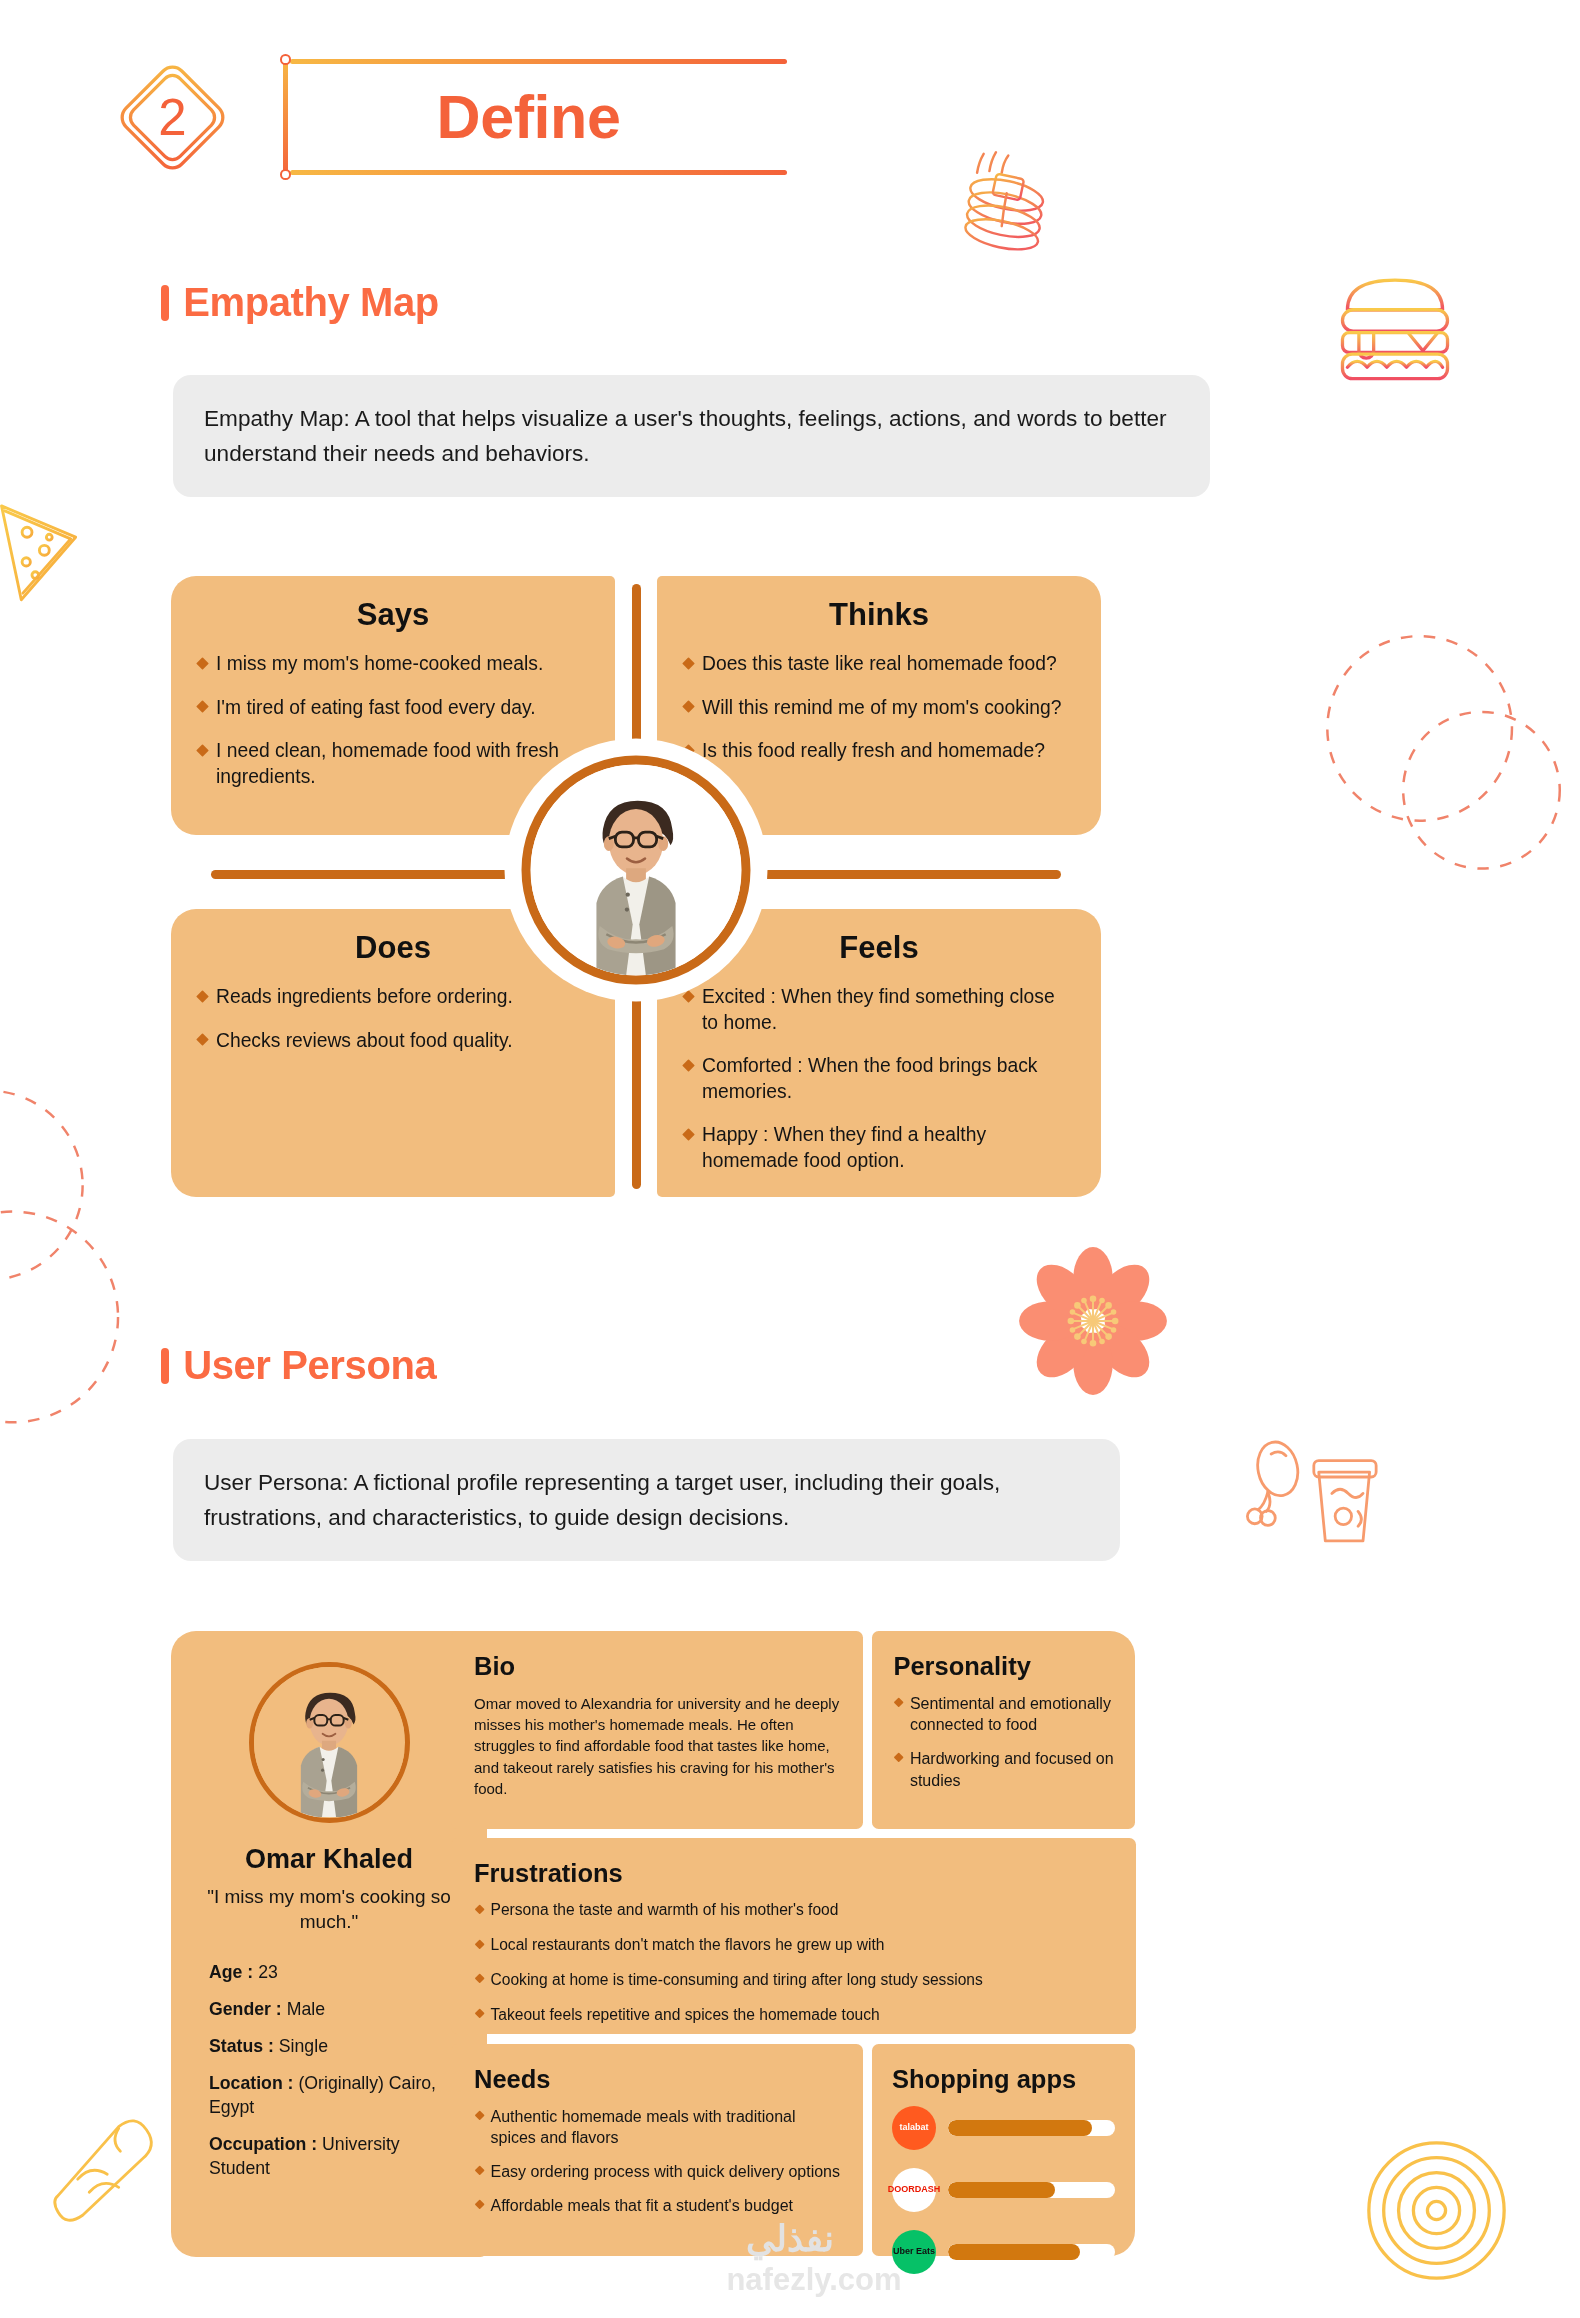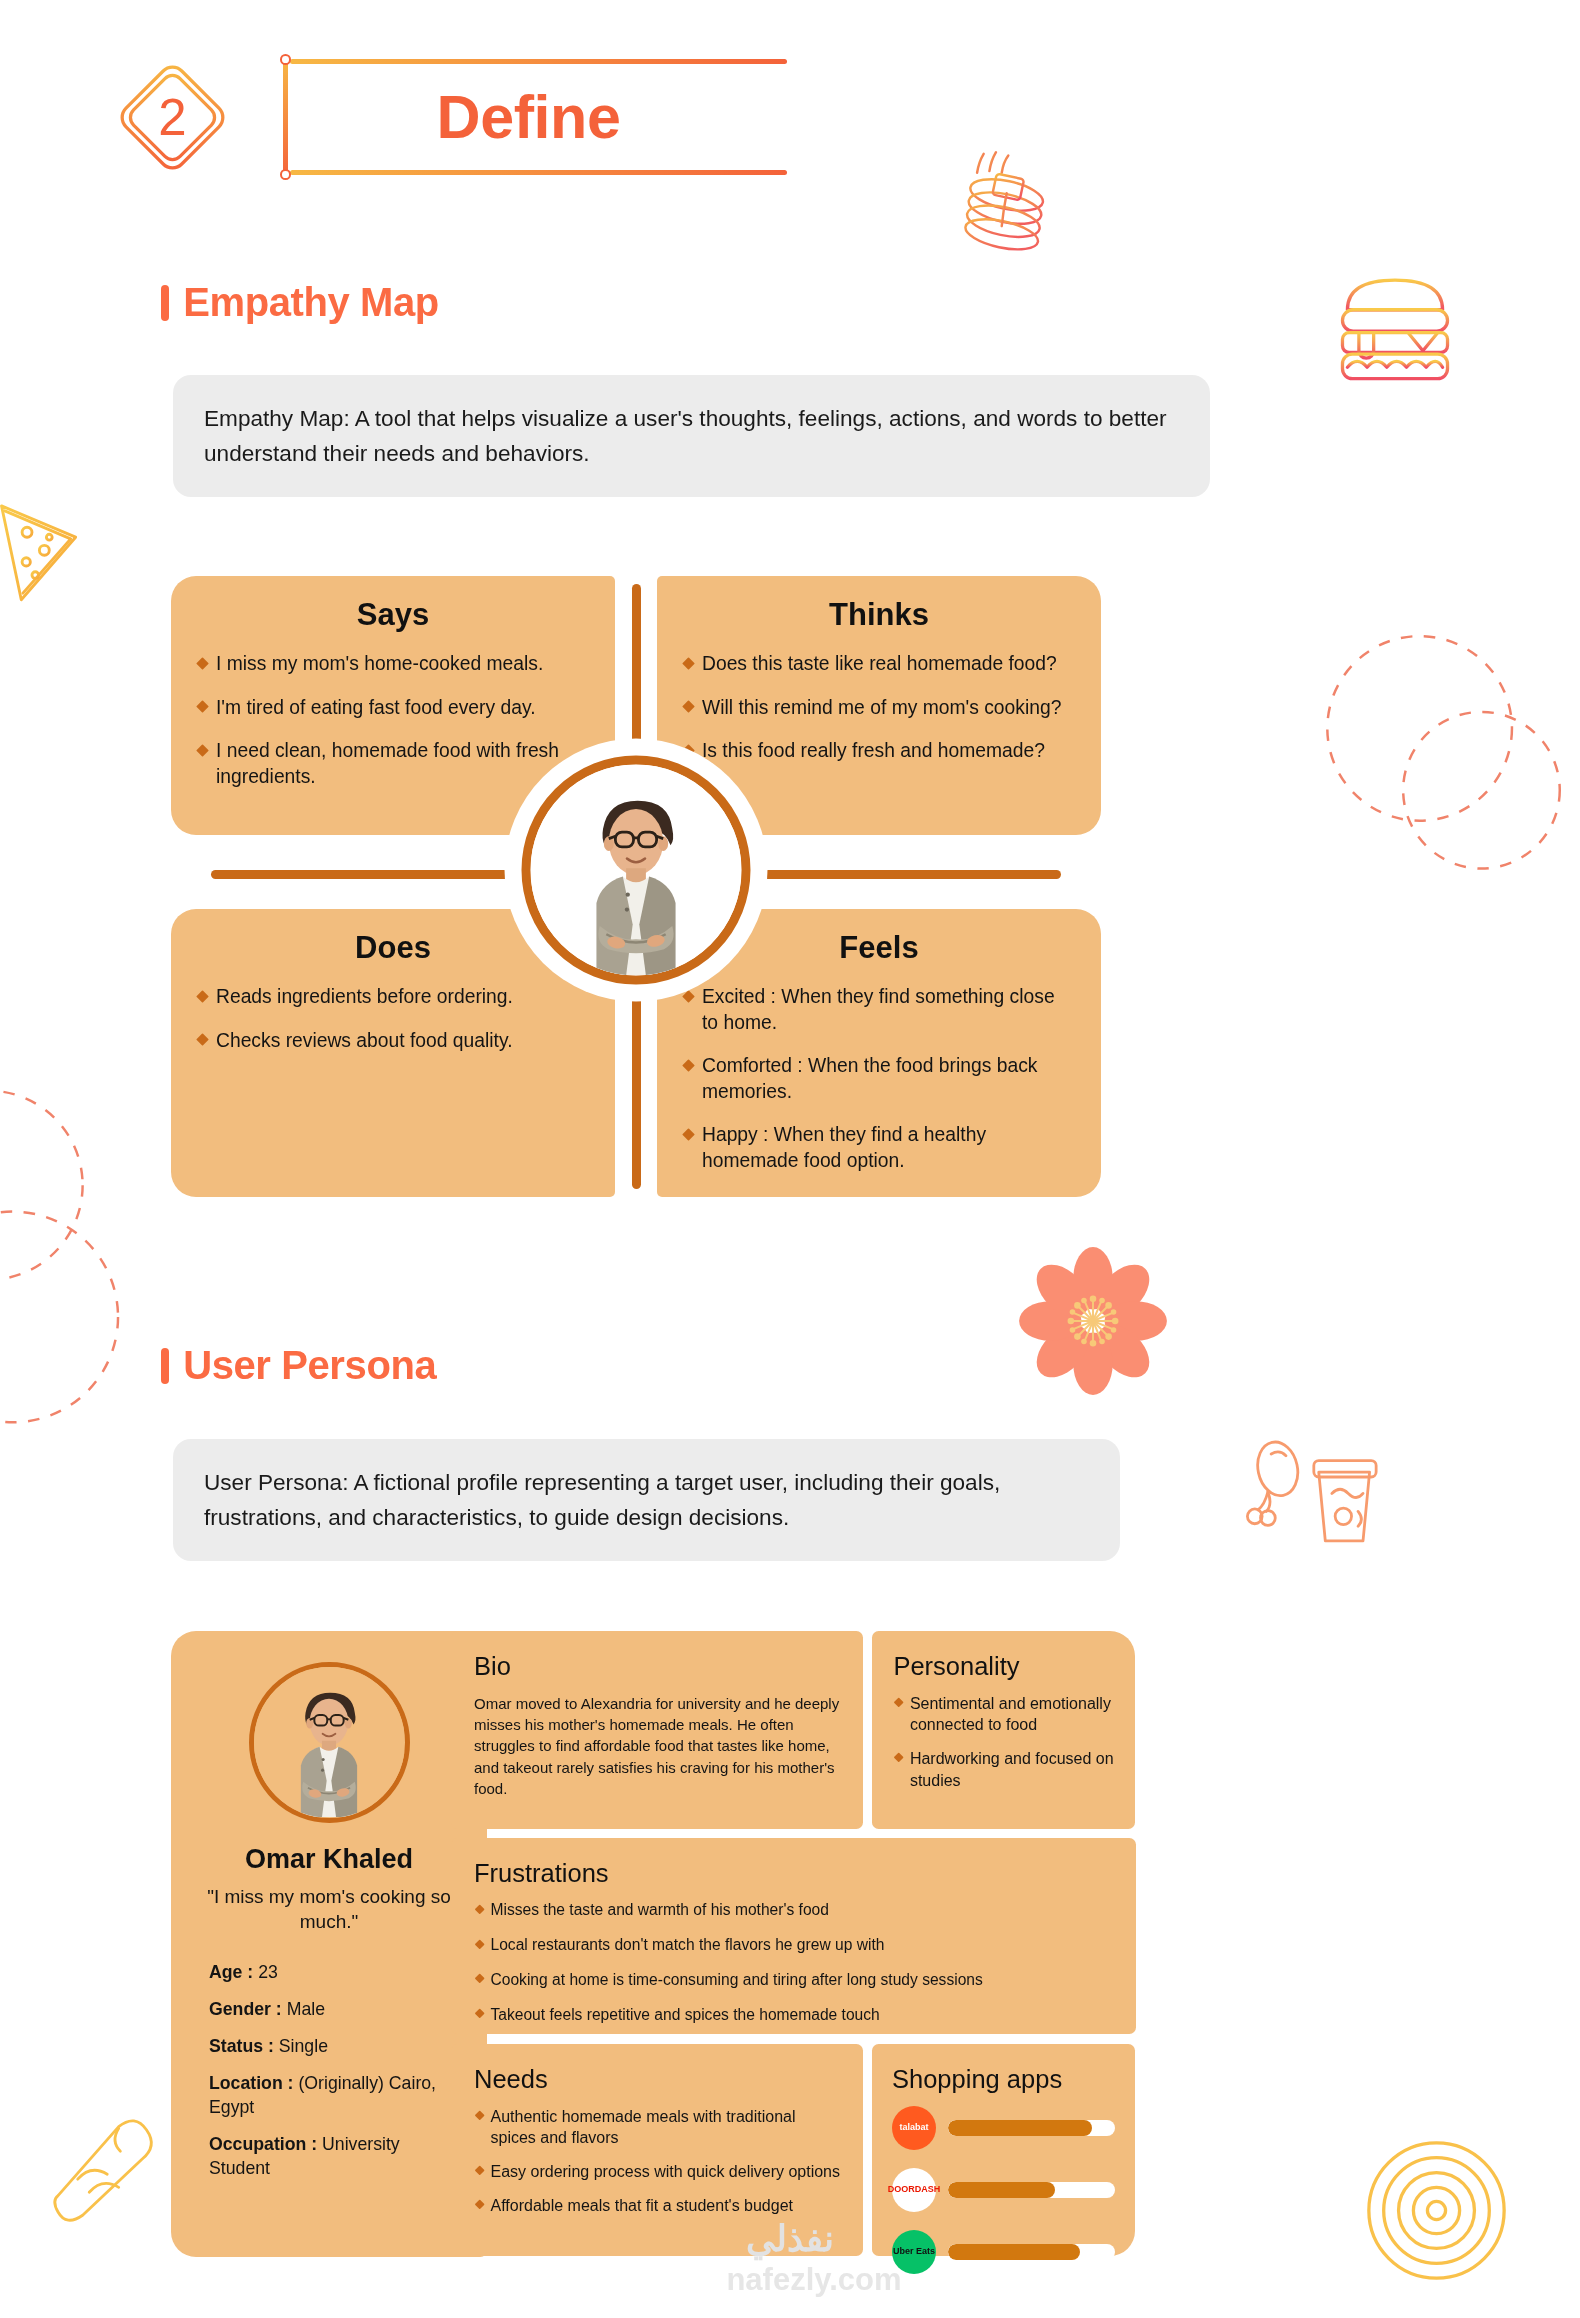--- a/index.html
+++ b/index.html
@@ -91,21 +91,21 @@
     box-shadow: 0 0 0 0 rgba(0,0,0,0);
   }
   .avatar-ring {
     width: 229px; height: 229px; border-radius: 50%; border: 9px solid #c96a18;
     background: #fff; overflow: hidden; position: relative;
   }
 
   
   .persona { position: absolute; left: 171px; top: 1631px; width: 965px; height: 626px; }
   .p-card { position: absolute; background: #f2bd7e; }
-  .p-card h3 { font-size: 25.5px; font-weight: 400; color: #111; margin-bottom: 11.5px; }
+  .p-card h3 { font-size: 25.5px; font-weight: 700; color: #111; margin-bottom: 11.5px; }
   .p-card ul { list-style: none; }
   .p-card li { position: relative; padding-left: 16.5px; font-size: 16px; line-height: 1.34; color: #141414; margin-bottom: 12.3px; }
   .p-card li:last-child { margin-bottom: 0; }
   .p-card li::before {
     content: ""; position: absolute; left: 1.6px; top: 5.8px; width: 7.4px; height: 7.4px;
     background: #c96a18; transform: rotate(45deg); border-radius: 0.8px;
   }
 
   .p-left {
     left: 0; top: 0; width: 316px; height: 626px; border-radius: 25px 6.6px 6.6px 25px;
@@ -515,21 +515,21 @@
       <h3>Personality</h3>
       <ul>
         <li>Sentimental and emotionally connected to food</li>
         <li>Hardworking and focused on studies</li>
       </ul>
     </div>
 
     <div class="p-card p-frust">
       <h3>Frustrations</h3>
       <ul>
-        <li>Misses the taste and warmth of his mother's food</li>
+        <li>Persona the taste and warmth of his mother's food</li>
         <li>Local restaurants don't match the flavors he grew up with</li>
         <li>Cooking at home is time-consuming and tiring after long study sessions</li>
         <li>Takeout feels repetitive and spices the homemade touch</li>
       </ul>
     </div>
 
     <div class="p-card p-needs">
       <h3>Needs</h3>
       <ul>
         <li>Authentic homemade meals with traditional spices and flavors</li>

